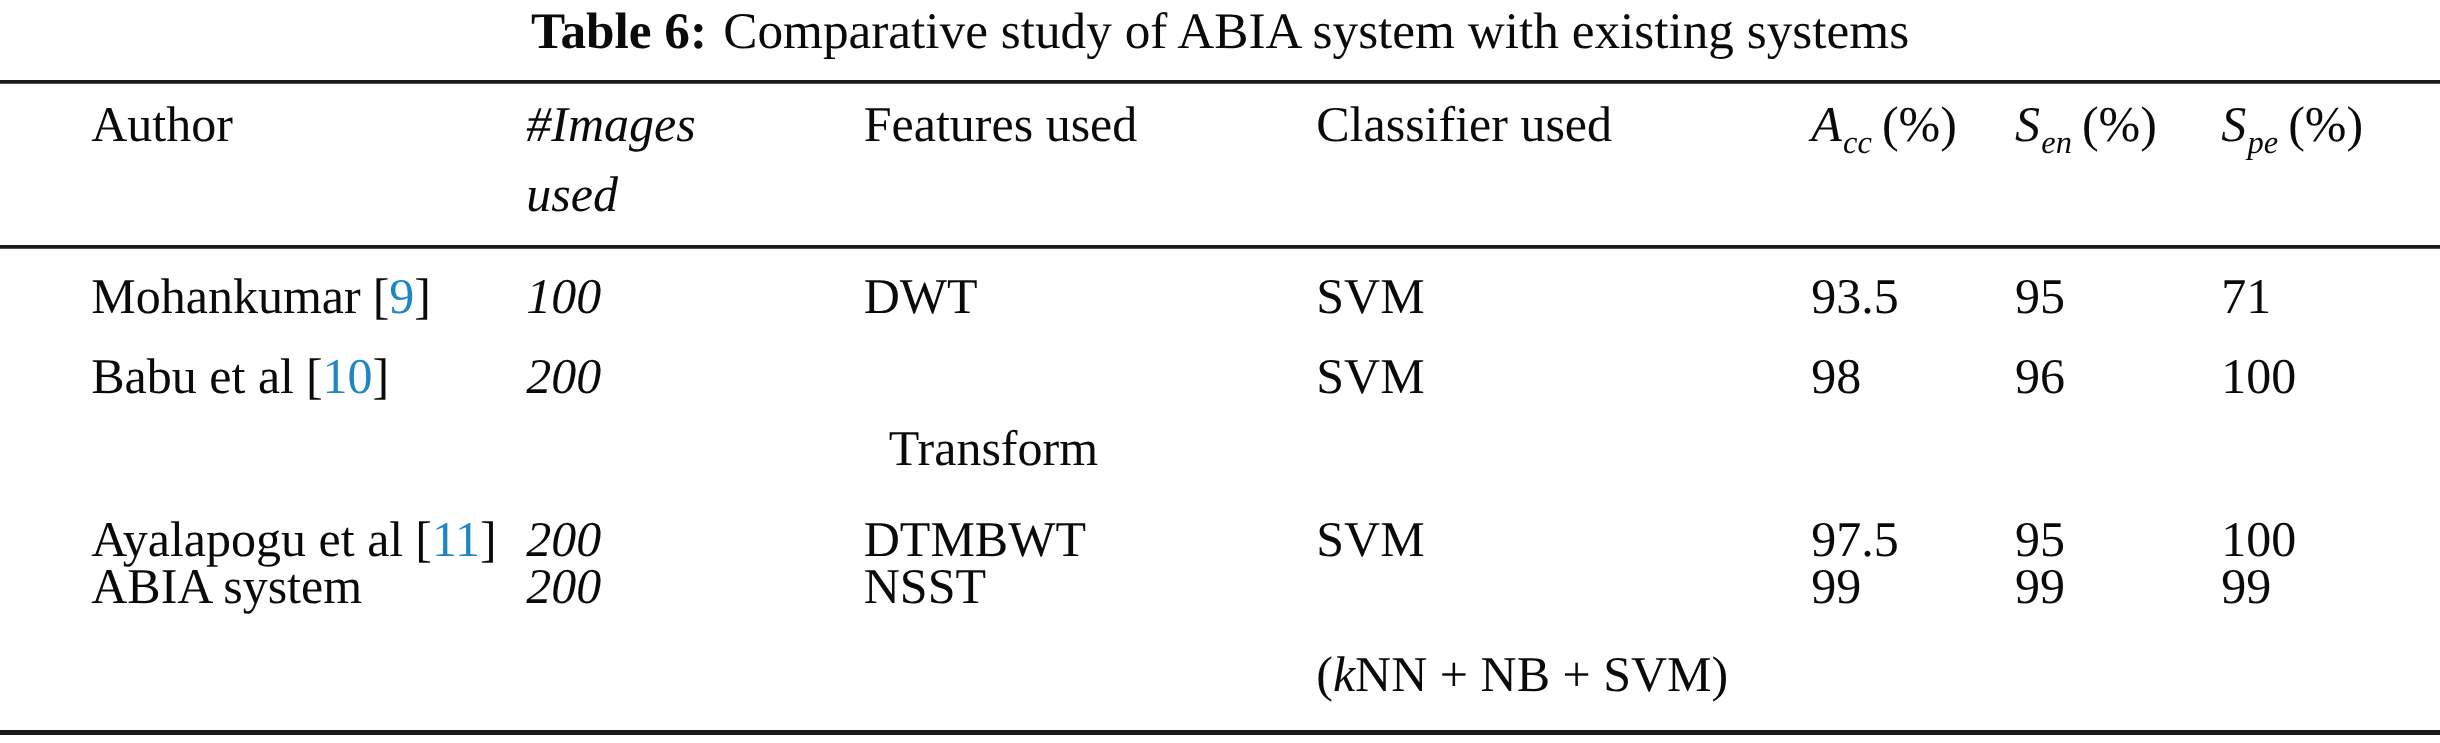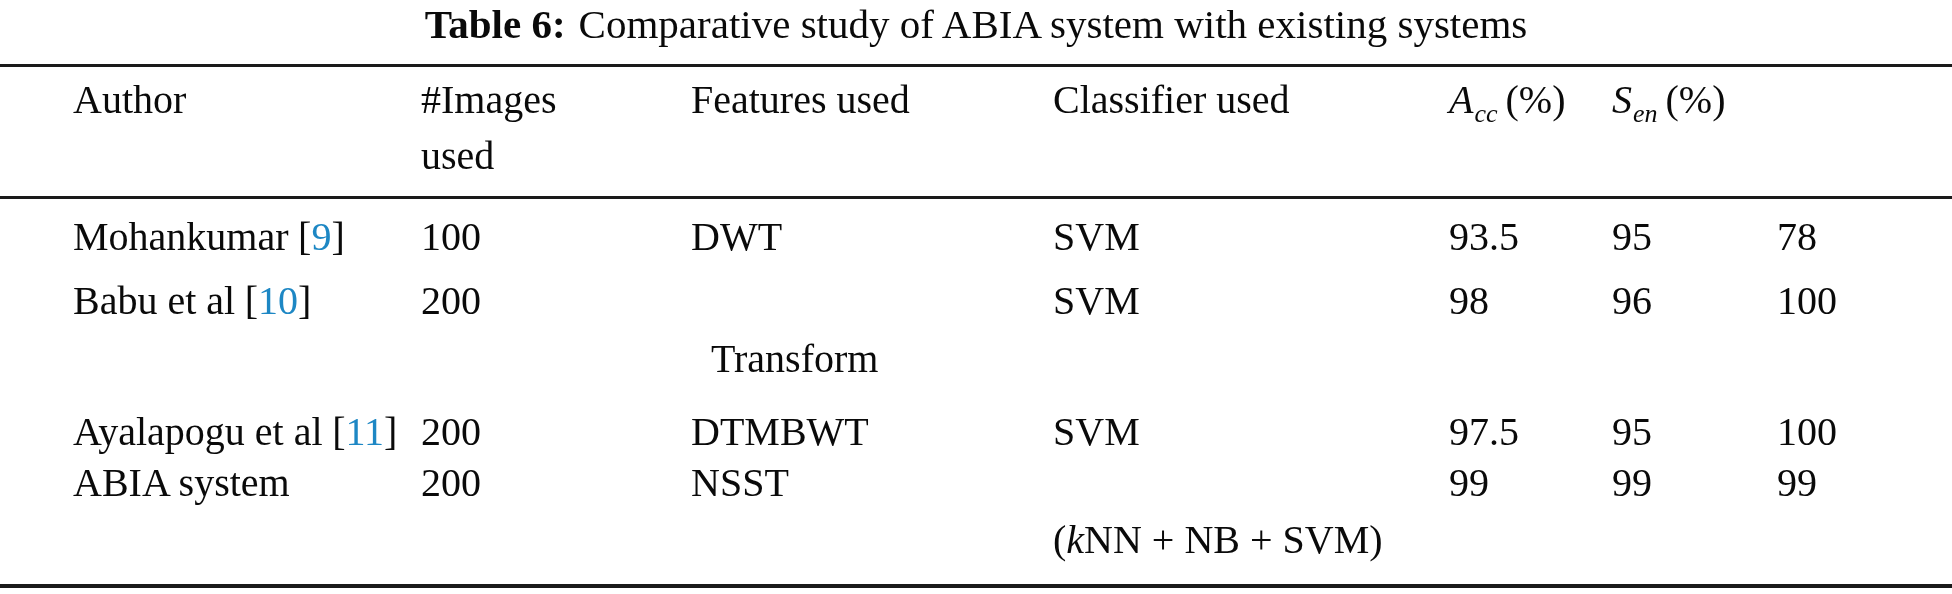--- a/index.html
+++ b/index.html
@@ -32,34 +32,34 @@
   .rule-bot { top: 584px; height: 4px; }
 
   .cell {
     position: absolute;
     font-size: 40px;
     line-height: 1.18;
     white-space: nowrap;
   }
   
   .c-author     { left: 25px; margin-left: 48px; }
-  .c-images     { left: 421px; }
+  .c-images     { left: 421px; font-style: italic; }
   .c-features   { left: 691px; }
   .c-classifier { left: 1053px; }
   .c-acc        { left: 1449px; }
   .c-sen        { left: 1612px; }
   .c-spe        { left: 1777px; }
   
   .r-h   { top: 76px; }
   .r-h2  { top: 132px; }
   .r-1   { top: 213px; }
   .r-2   { top: 277px; }
   .r-2b  { top: 335px; margin-left: 20px; }
   .r-3   { top: 408px; }
-  .r-4   { top: 459px; }
+  .r-4   { top: 445px; }
   .r-4b  { top: 516px; }
 
   .cite { color: #1d87c4; }
   .bracket { color: #0a0a0a; }
   .bracket-open { margin-left: 0.24em; }
   .metric i { font-style: italic; }
   .metric sub {
     font-style: italic;
     font-size: 65%;
     line-height: 0;
@@ -84,28 +84,29 @@
   <span class="cell r-h c-author">Author</span>
   <span class="cell r-h c-images">#Images</span>
   <span class="cell r-h2 c-images">used</span>
   <span class="cell r-h c-features">Features used</span>
   <span class="cell r-h c-classifier">Classifier used</span>
 
   <span class="cell metric r-h c-sen"><i>S</i><sub>en</sub><span class="unit">(%)</span></span>
 
   <span class="cell metric r-h c-acc"><i>A</i><sub>cc</sub><span class="unit">(%)</span></span>
 
+  <span class="cell metric r-h c-spe"><i>S</i><sub>pe</sub><span class="unit">(%)</span></span>
 
   <span class="cell r-1 c-author"><span>Mohankumar</span><span class="bracket bracket-open">[</span><span class="cite">9</span><span class="bracket">]</span></span>
   <span class="cell r-1 c-images">100</span>
   <span class="cell r-1 c-features">DWT</span>
   <span class="cell r-1 c-classifier">SVM</span>
   <span class="cell r-1 c-acc">93.5</span>
   <span class="cell r-1 c-sen">95</span>
-  <span class="cell r-1 c-spe">78</span>
+  <span class="cell r-1 c-spe">71</span>
 
   <span class="cell r-2 c-author"><span>Babu et al</span><span class="bracket bracket-open">[</span><span class="cite">10</span><span class="bracket">]</span></span>
   <span class="cell r-2 c-images">200</span>
   <span class="cell r-2b c-features">Transform</span>
   <span class="cell r-2 c-classifier">SVM</span>
   <span class="cell r-2 c-acc">98</span>
   <span class="cell r-2 c-sen">96</span>
   <span class="cell r-2 c-spe">100</span>
 
   <span class="cell r-3 c-author"><span>Ayalapogu et al</span><span class="bracket bracket-open">[</span><span class="cite">11</span><span class="bracket">]</span></span>

